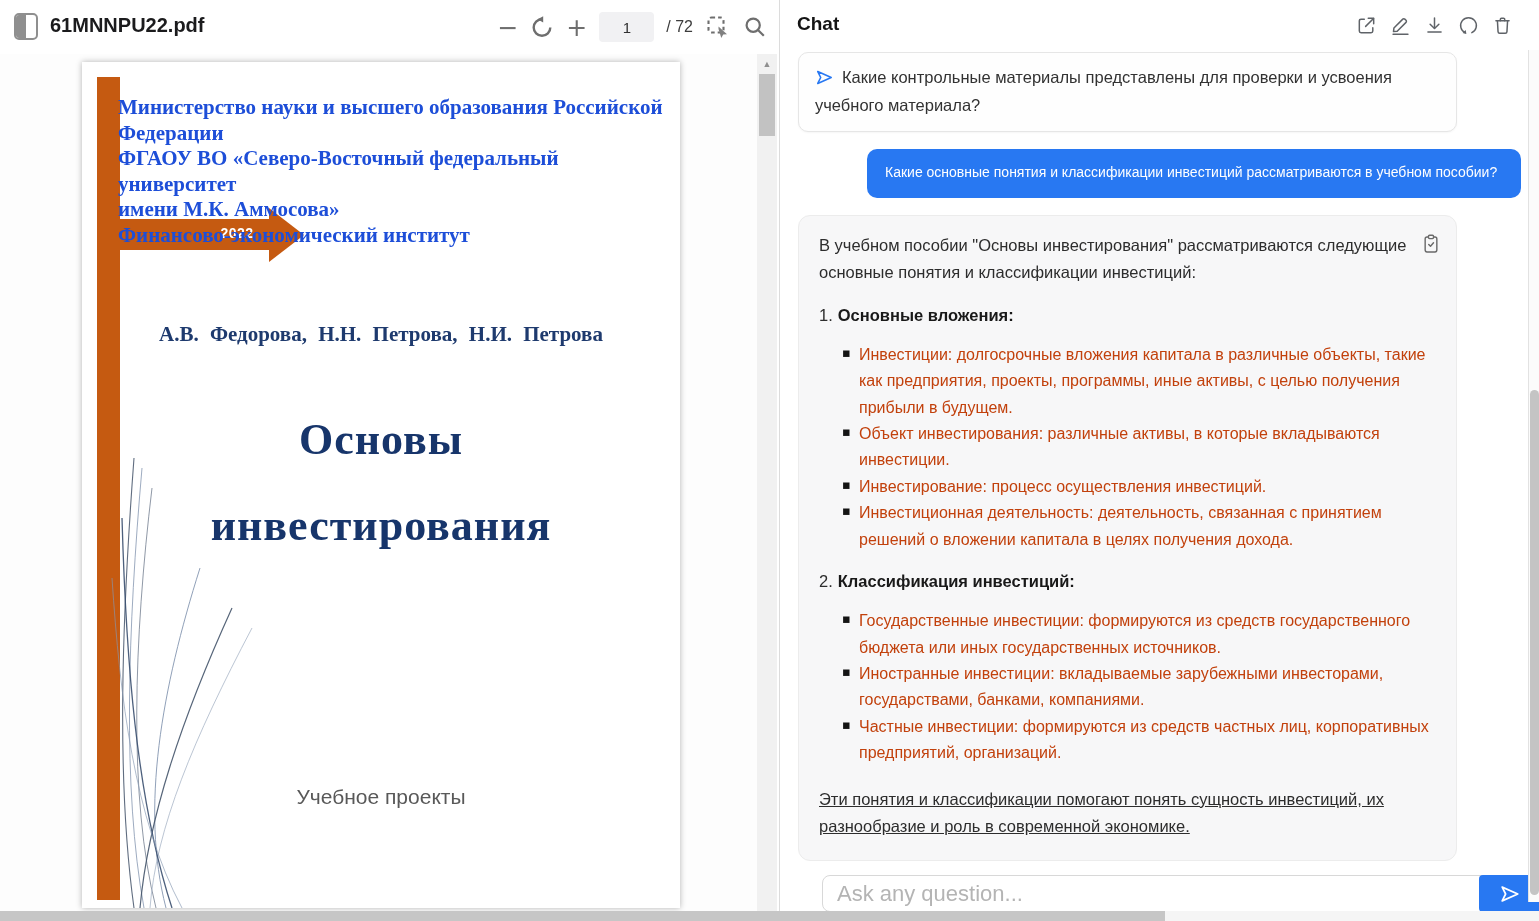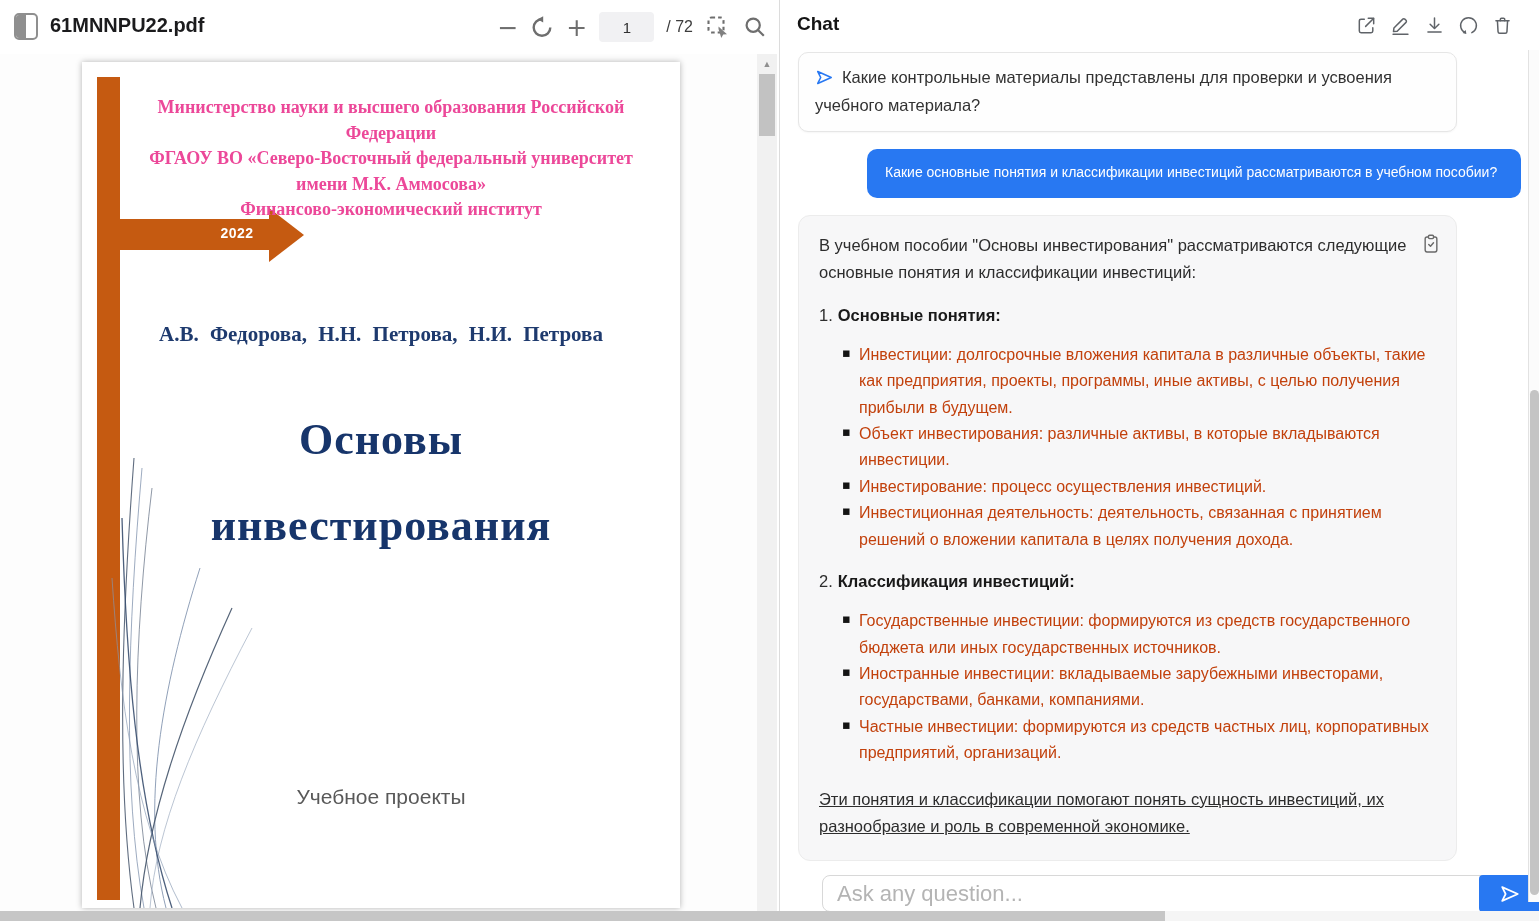--- a/index.html
+++ b/index.html
@@ -30,23 +30,23 @@
   .pdf-page { position:absolute; left:82px; top:8px; width:598px; height:846px; background:#fff;
     box-shadow:0 0 6px rgba(0,0,0,.3); overflow:hidden; }
 
   .orange-bar { position:absolute; left:15px; top:15px; bottom:8px; width:23px; background:#c55a11; }
   .banner-band { position:absolute; left:15px; top:157px; width:172px; height:31px; background:#c55a11; }
   .banner-arrow { position:absolute; left:187px; top:146px; width:0; height:0;
     border-left:35px solid #c55a11; border-top:27px solid transparent; border-bottom:27px solid transparent; }
   .year-label { position:absolute; left:125px; top:163px; width:60px; text-align:center;
     color:#fff; font-weight:700; font-size:14px; letter-spacing:.5px; }
 
-  .page-header { position:absolute; left:36px; right:16px; top:33px; text-align:center;
+  .page-header { position:absolute; left:36px; right:16px; top:33px; 
     font-family:"Liberation Serif","DejaVu Serif",serif; font-weight:600;
-    color:#ec4899; font-size:18px; line-height:25.5px; }
+    color:#1d4ed8; font-size:21px; line-height:25.5px; }
   .authors { position:absolute; left:0; right:0; top:260px; text-align:center;
     font-family:"Liberation Serif","DejaVu Serif",serif; font-weight:700;
     color:#1e3a6e; font-size:21px; word-spacing:6px; }
   .book-title { position:absolute; left:0; right:0; text-align:center;
     font-family:"Liberation Serif","DejaVu Serif",serif; font-weight:700;
     color:#17356b; font-size:44px; letter-spacing:1px; }
   .title-1 { top:352px; }
   .title-2 { top:438px; }
   .page-subtitle { position:absolute; left:0; right:0; top:723px; text-align:center;
     font-size:21px; color:#595959; }
@@ -241,21 +241,21 @@
         <svg width="20" height="22" viewBox="0 0 24 26" fill="none" stroke="#6a6a6a" stroke-width="1.7" stroke-linecap="round" stroke-linejoin="round">
           <rect x="5" y="4.5" width="14" height="18" rx="2.2"></rect>
           <rect x="9" y="2.5" width="6" height="4" rx="1.2" fill="#f7f7f8"></rect>
           <path d="M9.3 13.5 L11.4 15.6 L15 11.4"></path>
         </svg>
       </span>
 
       <p>В учебном пособии "Основы инвестирования" рассматриваются следующие основные понятия и классификации инвестиций:</p>
 
       <div class="list-heading">
-        <span class="num">1.</span><b>Основные понятия:</b>
+        <span class="num">1.</span><b>Основные вложения:</b>
       </div>
       <ul>
         <li>Инвестиции: долгосрочные вложения капитала в различные объекты, такие как предприятия, проекты, программы, иные активы, с целью получения прибыли в будущем.</li>
         <li>Объект инвестирования: различные активы, в которые вкладываются инвестиции.</li>
         <li>Инвестирование: процесс осуществления инвестиций.</li>
         <li>Инвестиционная деятельность: деятельность, связанная с принятием решений о вложении капитала в целях получения дохода.</li>
       </ul>
 
       <div class="list-heading">
         <span class="num">2.</span><b>Классификация инвестиций:</b>

